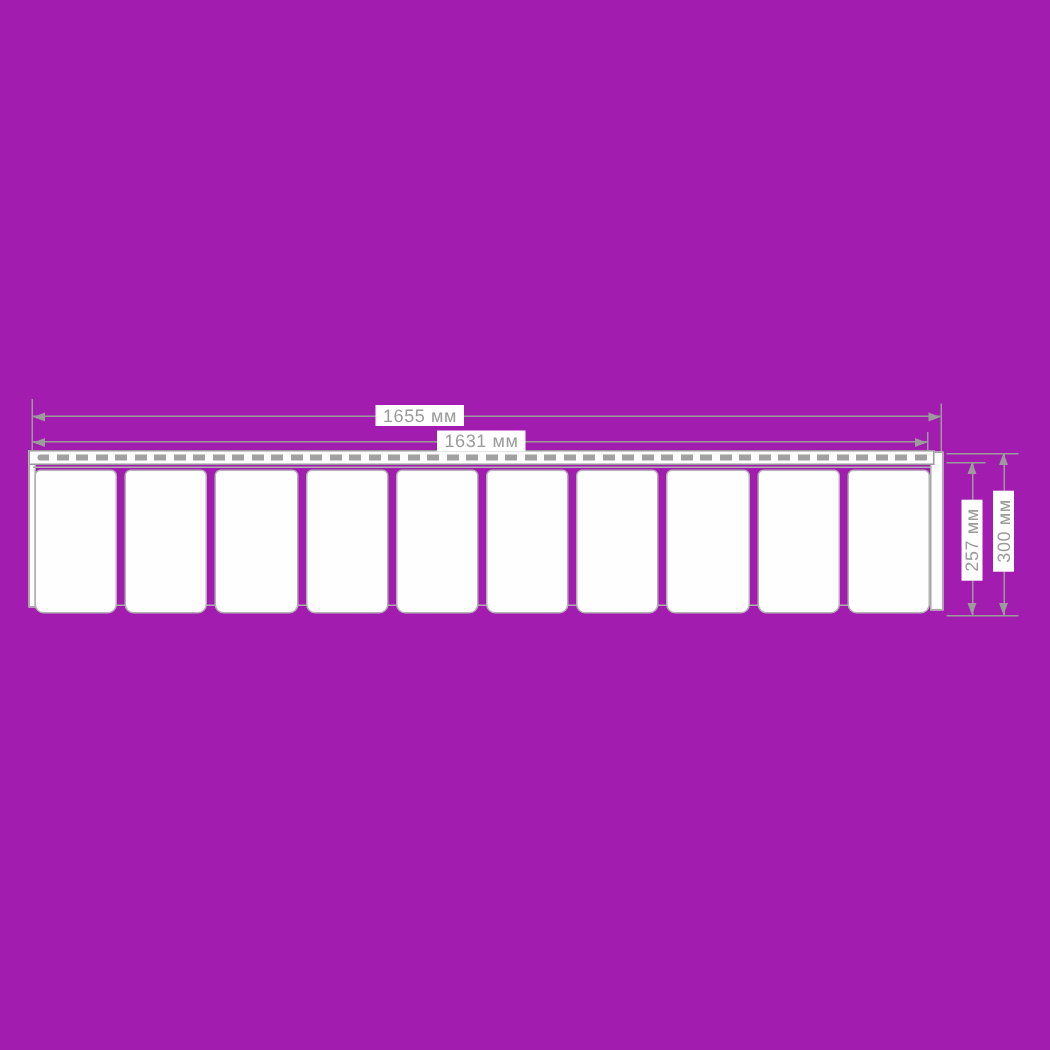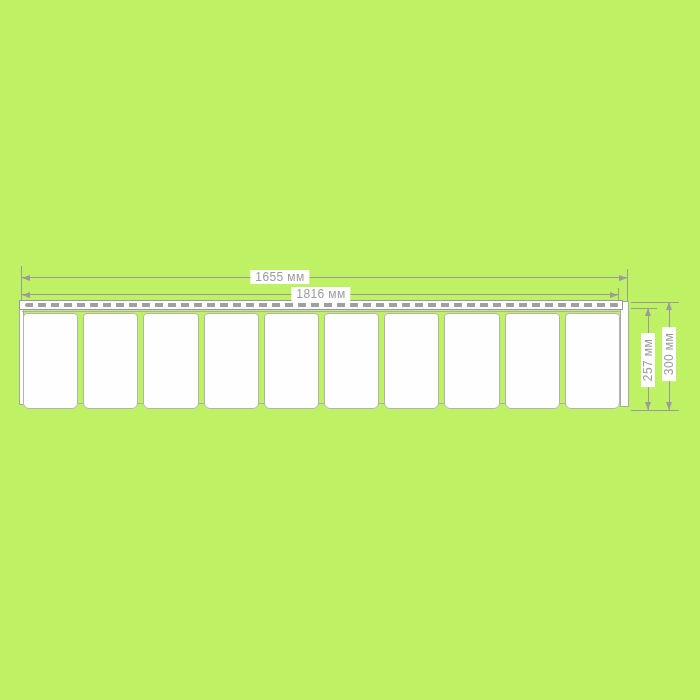--- a/index.html
+++ b/index.html
@@ -5,21 +5,21 @@
   html, body {
     margin: 0;
     padding: 0;
     background: #ffffff;
     font-family: "Liberation Sans", sans-serif;
   }
   .canvas {
     position: relative;
     width: 700px;
     height: 700px;
-    background: #bef264;
+    background: #a21caf;
     overflow: hidden;
   }
   .abs { position: absolute; }
 
   
   .lock-edge-left {
     left: 19px; top: 300px; width: 3px; height: 103px;
     border: 1px solid #a8a8a8; background: #fdfdfd;
     z-index: 2;
   }
@@ -125,21 +125,21 @@
     <div class="abs arrow arrow-left" style="left:22px;  top:275px;"></div>
     <div class="abs arrow arrow-right" style="left:619px; top:275px;"></div>
     <div class="dim-label" style="left:280px; top:277px;">1655 мм</div>
   </div>
 
   <div>
     <div class="abs ext-line-v" style="left:618px; top:288px; height:14px;"></div>
     <div class="abs dim-line-h" style="left:22px;  top:294px; width:596px;"></div>
     <div class="abs arrow arrow-left" style="left:22px;  top:292px;"></div>
     <div class="abs arrow arrow-right" style="left:610px; top:292px;"></div>
-    <div class="dim-label" style="left:321px; top:294px;">1816 мм</div>
+    <div class="dim-label" style="left:321px; top:294px;">1631 мм</div>
   </div>
 
   <div>
     <div class="abs ext-line-h" style="left:631px; top:308px; width:26px;"></div>
     <div class="abs dim-line-v" style="left:648px; top:308px; height:102px;"></div>
     <div class="abs arrow arrow-up" style="left:645px; top:308px;"></div>
     <div class="abs arrow arrow-down" style="left:645px; top:402px;"></div>
     <div class="dim-label vertical" style="left:648px; top:360px;">257 мм</div>
   </div>
 

